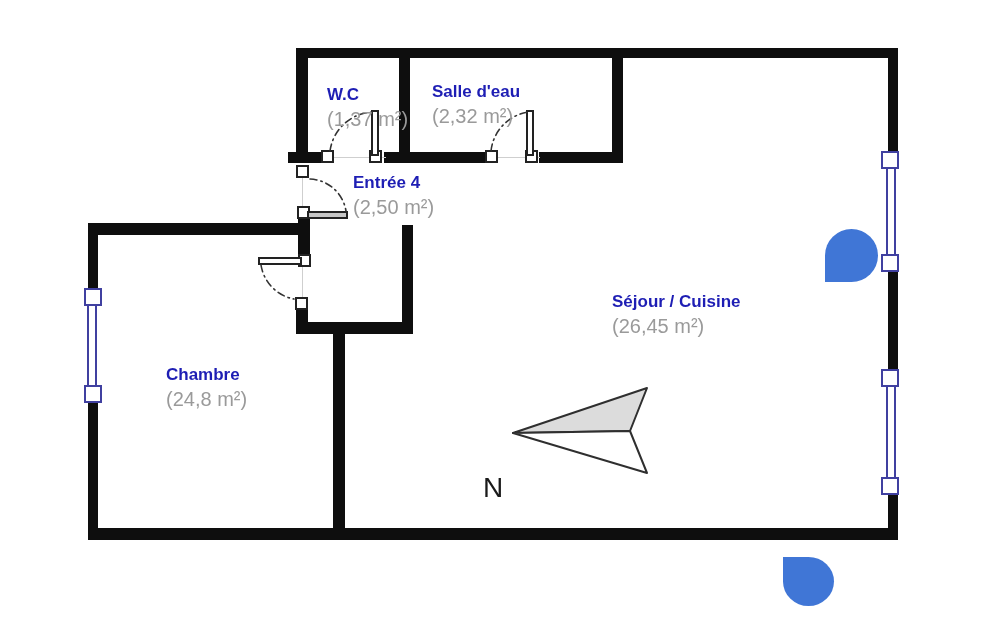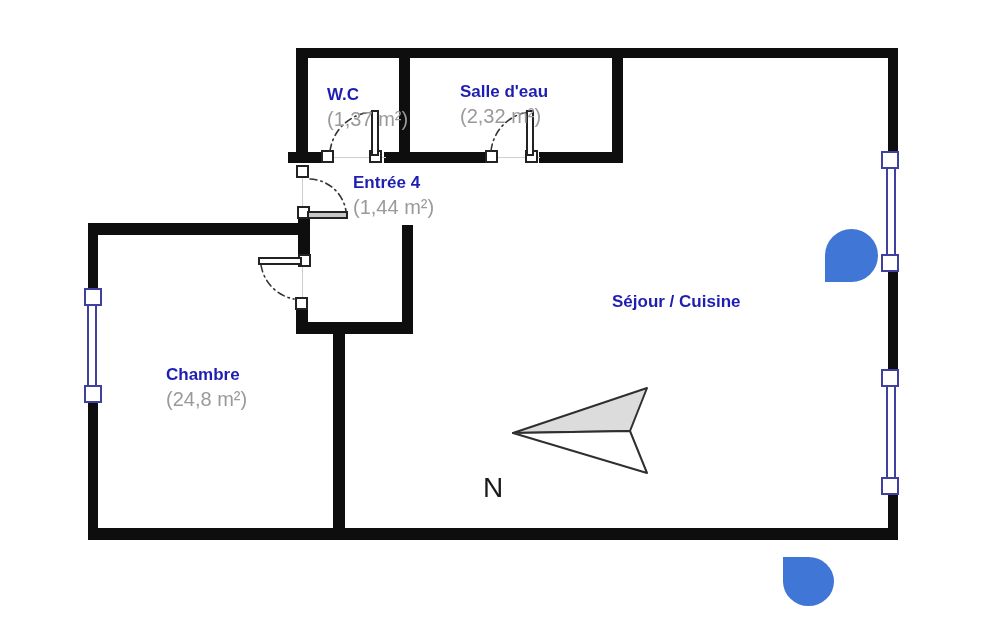--- a/index.html
+++ b/index.html
@@ -107,31 +107,32 @@
     <div class="win-sq" style="left:881px;top:477px"></div>
   </div>
 
   <div class="droplet" style="left:825px;top:229px;width:53px;height:53px;border-radius:50% 50% 50% 0"></div>
   <div class="droplet" style="left:783px;top:557px;width:51px;height:49px;border-radius:0 50% 50% 50%"></div>
 
   <div class="room-label" style="left:327px;top:82px">
     <div class="room-name">W.C</div>
     <div class="room-area">(1,37 m²)</div>
   </div>
-  <div class="room-label" style="left:460px;top:79px">
+  <div class="room-label" style="left:432px;top:79px">
     <div class="room-name">Salle d'eau</div>
     <div class="room-area">(2,32 m²)</div>
   </div>
   <div class="room-label" style="left:353px;top:170px">
     <div class="room-name">Entrée 4</div>
-    <div class="room-area">(1,44 m²)</div>
+    <div class="room-area">(2,50 m²)</div>
   </div>
   <div class="room-label" style="left:166px;top:362px">
     <div class="room-name">Chambre</div>
     <div class="room-area">(24,8 m²)</div>
   </div>
   <div class="room-label" style="left:612px;top:289px">
     <div class="room-name">Séjour / Cuisine</div>
+    <div class="room-area">(26,45 m²)</div>
   </div>
 
   <div id="compass-n">N</div>
 
 </div>
 
 </body></html>

